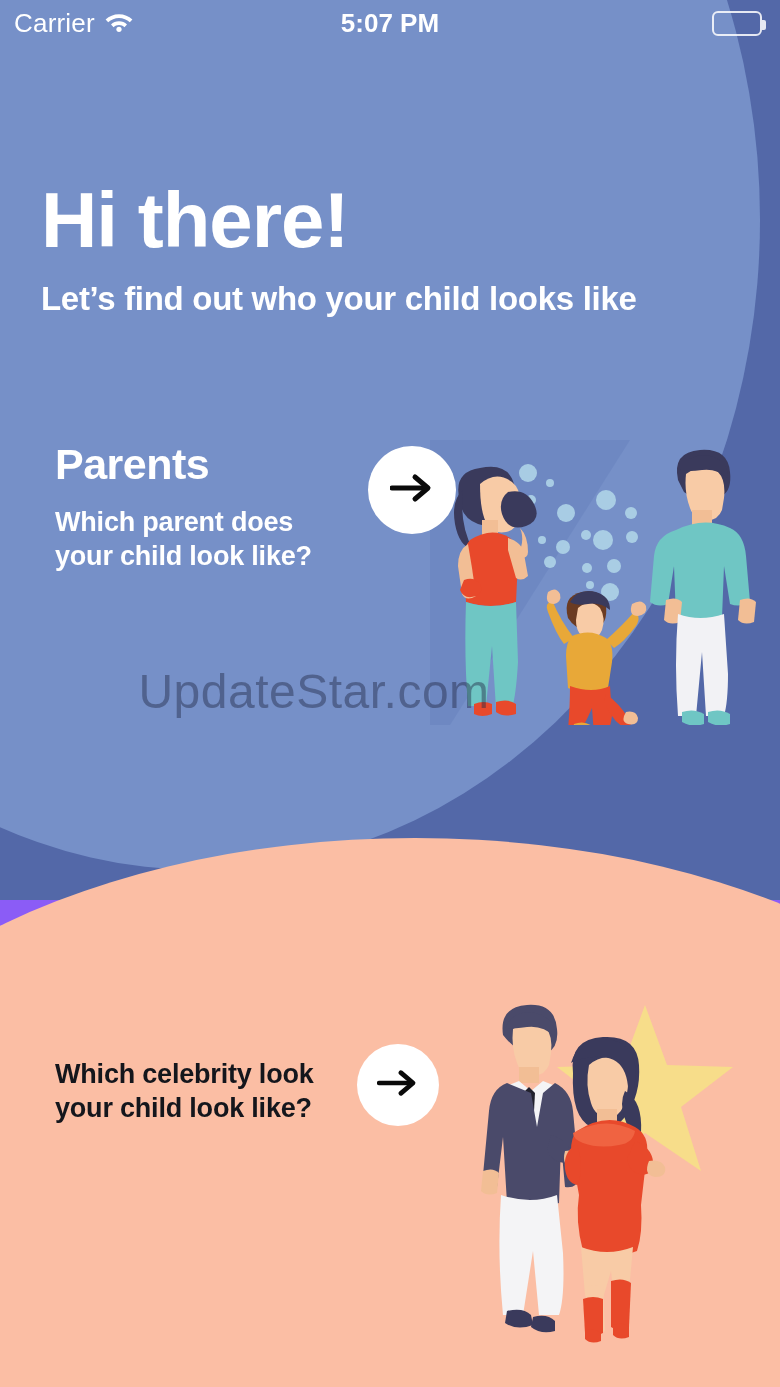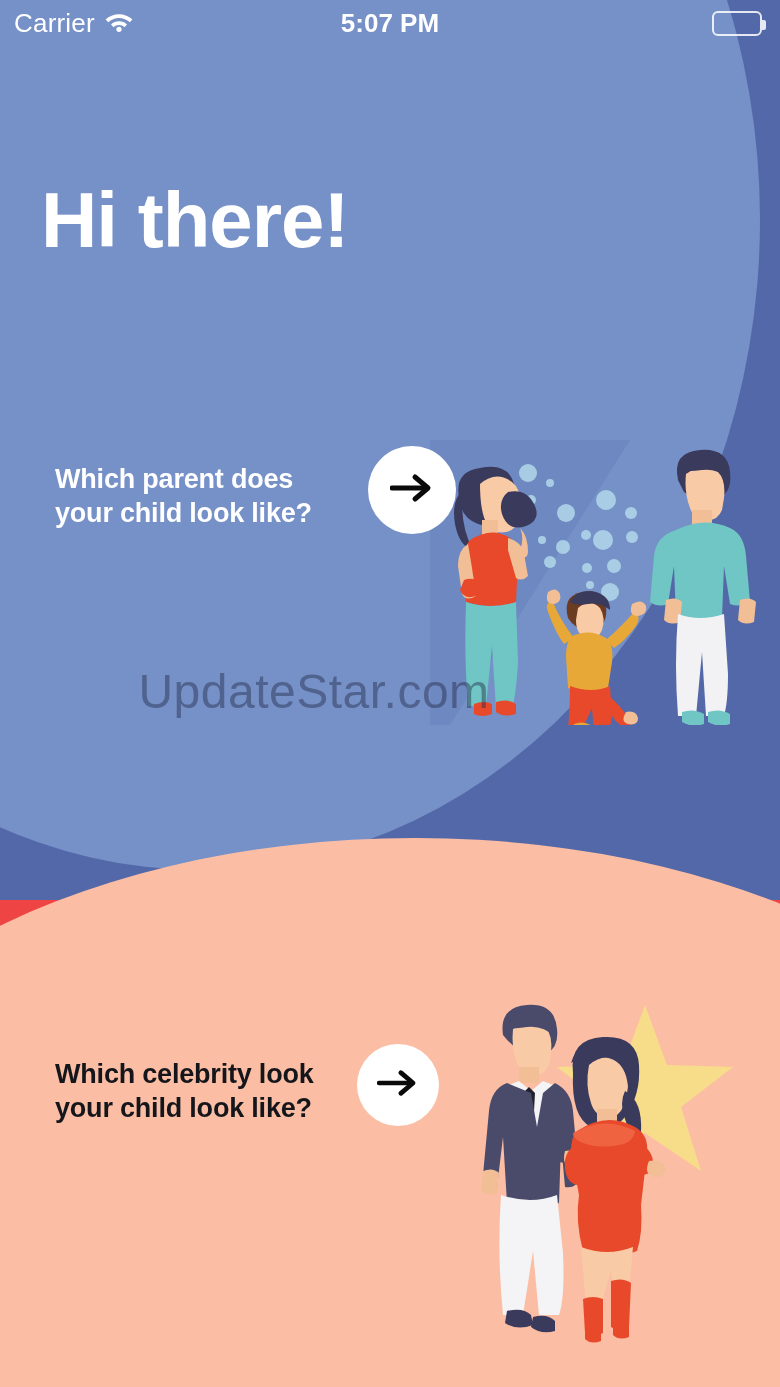--- a/index.html
+++ b/index.html
@@ -6,21 +6,21 @@
   html, body {
     width:780px; height:1387px;
     font-family:"Liberation Sans", sans-serif;
     overflow:hidden;
     background:#5368A8;
   }
   #screen {
     position:relative;
     width:780px; height:1387px;
     overflow:hidden;
-    background:#ef4444;
+    background:#8b5cf6;
   }
 
   
   .bg-dark-blue{
     position:absolute; left:0; top:0; width:780px; height:900px;
     background:#5368A8;
   }
   .bg-light-blob{
     position:absolute;
     left:-360px; top:-430px;
@@ -146,20 +146,21 @@
     <div class="sb-center">5:07 PM</div>
     <div class="sb-right">
       <span class="battery">
         <span class="battery-fill"></span>
       </span>
     </div>
   </div>
 
   <div class="hero">
     <div class="hero-title">Hi there!</div>
+    <div class="hero-sub">Let’s find out who your child looks like</div>
   </div>
 
   <div class="illus-family">
     <svg width="350" height="285" viewBox="0 0 350 285">
 
       <path d="M0 0 L200 0 L20 285 L0 285 Z" fill="#6781BE" opacity="0.55"></path>
 
       <g fill="#AFD4E8" opacity="0.9">
         <circle cx="98" cy="33" r="9"></circle>
           <circle cx="120" cy="43" r="4"></circle>
@@ -265,20 +266,21 @@
         <path d="M158 330 q10 -4 16 2 l0 10 q-10 4 -16 -2z" fill="#E8492B"></path>
       </g>
     </svg>
   </div>
 
   <div class="watermark">UpdateStar.com</div>
 
   <div class="section sec-parents">
     <div class="sec-row">
       <div class="sec-textcol">
+        <div class="sec-title">Parents</div>
         <div class="sec-desc">
           <div>Which parent does</div>
           <div>your child look like?</div>
         </div>
       </div>
       <div class="arrow-btn">
         <span>
           <svg width="44" height="34" viewBox="0 0 44 34">
             <path d="M2 17 H36" stroke="#0A0A0A" stroke-width="5" stroke-linecap="round" fill="none"></path>
             <path d="M25 6 L38 17 L25 28" stroke="#0A0A0A" stroke-width="5" stroke-linecap="round" stroke-linejoin="round" fill="none"></path>

